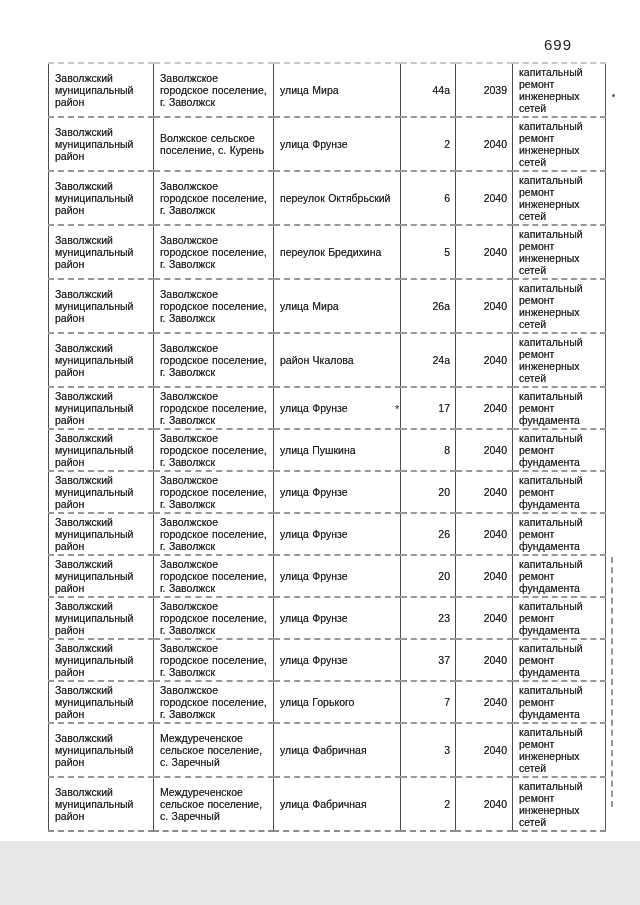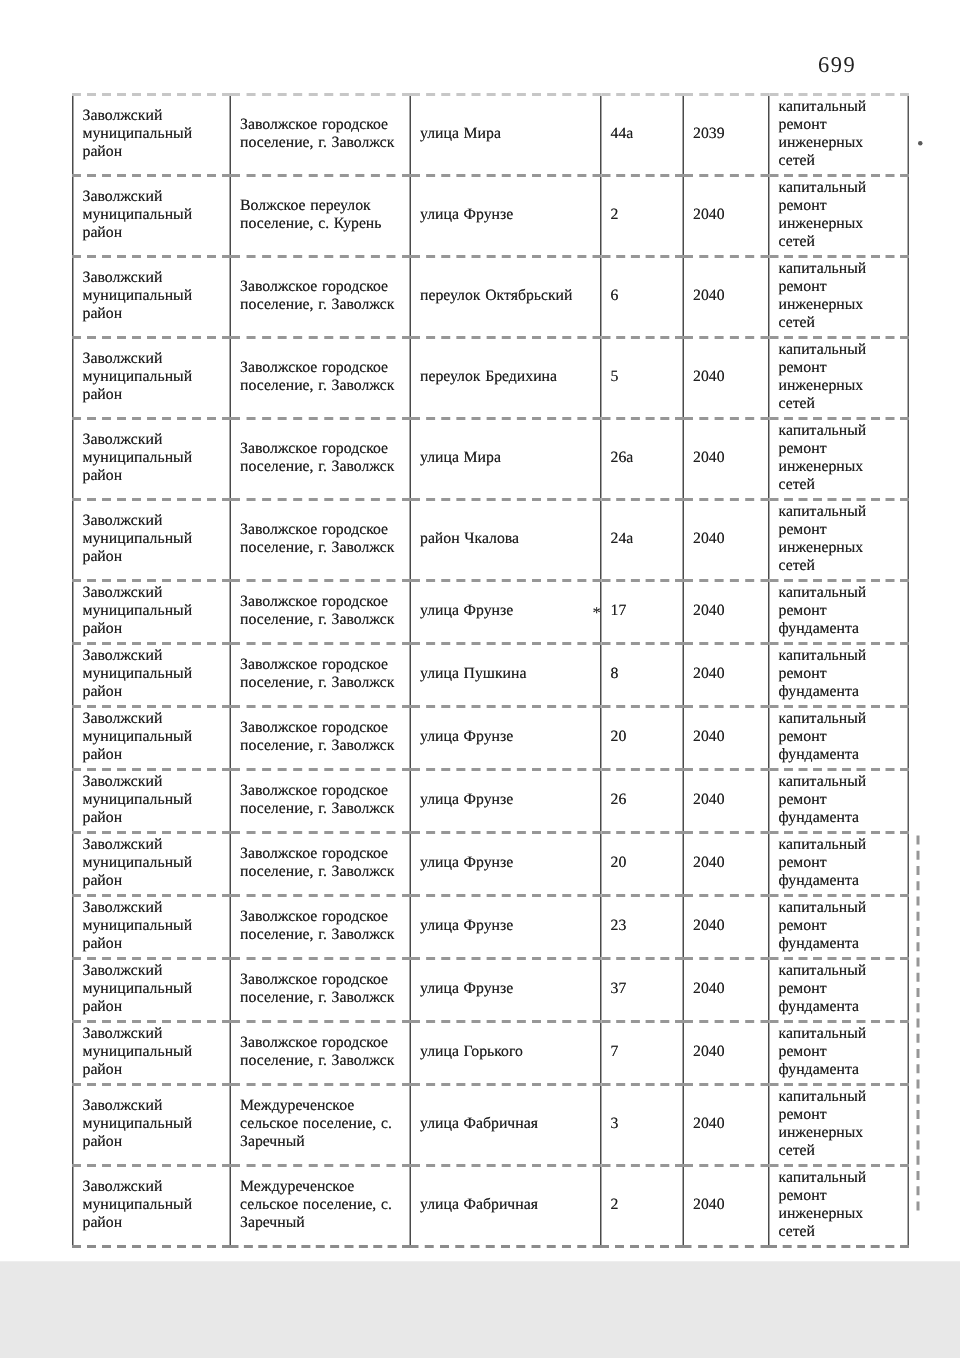--- a/index.html
+++ b/index.html
@@ -3,21 +3,21 @@
 <meta charset="utf-8">
 <style>
   * { margin: 0; padding: 0; box-sizing: border-box; }
   html, body { background: #e8e8e8; }
   .page {
     position: relative;
     width: 640px;
     height: 841px;
     background: #ffffff;
     overflow: hidden;
-    font-family: Liberation Serif, serif;
+    font-family: Liberation Sans, sans-serif;
     color: #1e1e1e;
   }
   .page-number {
     position: absolute;
     top: 36px;
     left: 536px;
     width: 44px;
     font-size: 15px;
     letter-spacing: 1px;
     text-align: center;
@@ -40,21 +40,21 @@
     vertical-align: middle;
     font-size: 10.5px;
     line-height: 12px;
     padding: 2px 5px 2px 6px;
     color: #202020;
     text-shadow: 0 0 0.4px rgba(20,20,20,0.65);
     word-spacing: 0.5px;
   }
   tr:first-child td { border-top: 2px dashed #c7c7c7; }
   td:first-child { border-left: 1.4px solid #4a4a4a; }
-  td.col-house, td.col-year { text-align: left; margin-left: 24px; }
+  td.col-house, td.col-year { text-align: right; margin-left: 24px; }
   tr.tall td { height: 49px; }
   tr.short td { height: 40px; }
   .speck {
     position: absolute;
     left: 395px;
     top: 403px;
     font-size: 11px;
     color: #111;
   }
   .dot-speck {
@@ -96,21 +96,21 @@
         <tr class="tall">
           <td class="col-district">Заволжский муниципальный район</td>
           <td class="col-settlement">Заволжское городское поселение, г. Заволжск</td>
           <td class="col-street">улица Мира</td>
           <td class="col-house">44а</td>
           <td class="col-year">2039</td>
           <td class="col-work">капитальный ремонт инженерных сетей</td>
         </tr>
         <tr class="tall">
           <td class="col-district">Заволжский муниципальный район</td>
-          <td class="col-settlement">Волжское переулок поселение, с. Курень</td>
+          <td class="col-settlement">Волжское сельское поселение, с. Курень</td>
           <td class="col-street">улица Фрунзе</td>
           <td class="col-house">2</td>
           <td class="col-year">2040</td>
           <td class="col-work">капитальный ремонт инженерных сетей</td>
         </tr>
         <tr class="tall">
           <td class="col-district">Заволжский муниципальный район</td>
           <td class="col-settlement">Заволжское городское поселение, г. Заволжск</td>
           <td class="col-street">переулок Октябрьский</td>
           <td class="col-house">6</td>

